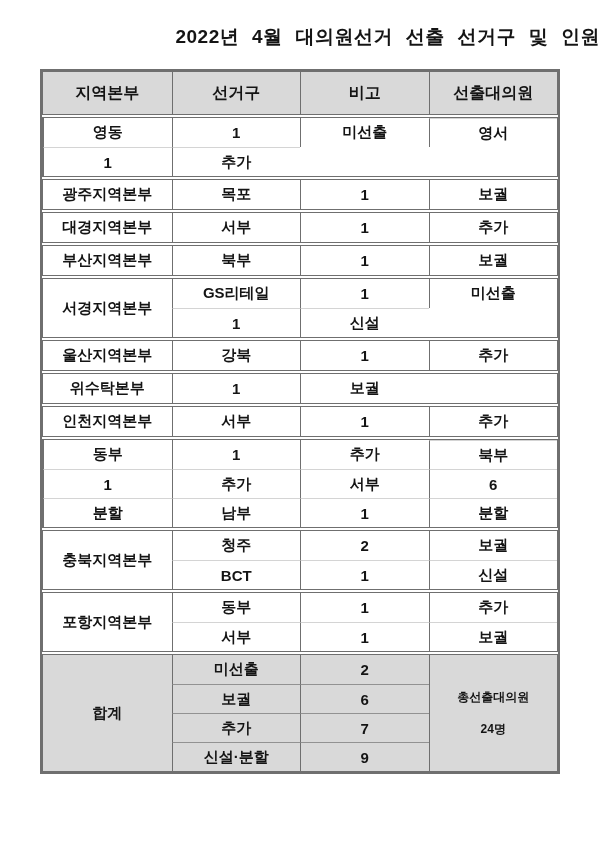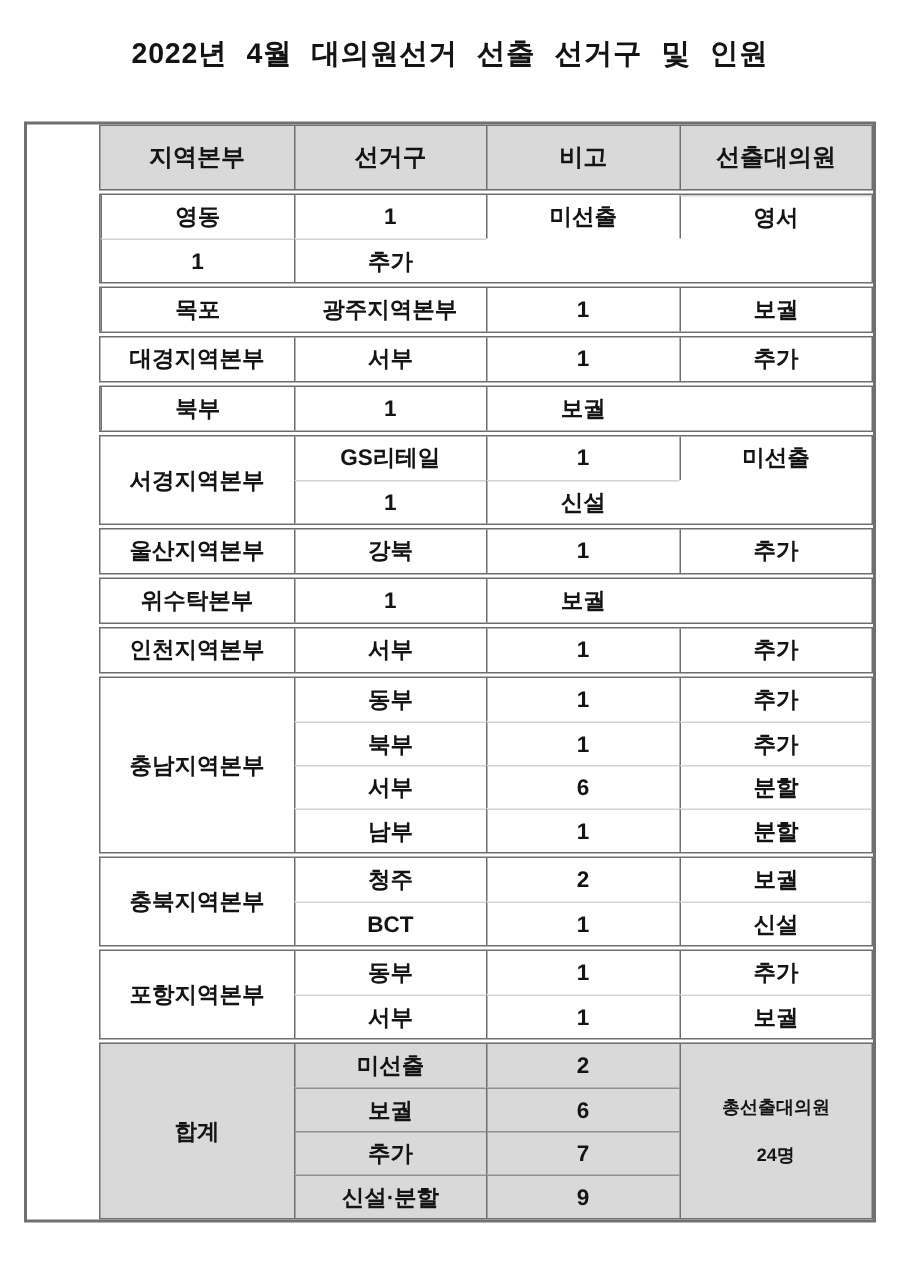--- a/index.html
+++ b/index.html
@@ -9,29 +9,28 @@
     --head-bg:#d9d9d9;
     --text:#141414;
   }
   html,body{margin:0;padding:0;}
   body{
     width:600px;height:849px;background:#ffffff;overflow:hidden;
     font-family:"Liberation Sans","DejaVu Sans",sans-serif;
     font-weight:700;color:var(--text);
   }
   .title{
-    margin:25px 0 0 0;text-align:center;
+    margin:25px 0 0 0;text-align:right;
     font-size:19px;line-height:24px;font-weight:700;
     word-spacing:7px;letter-spacing:0.5px;
   }
   .table-outer{
-    width:516px;margin:32px auto 0 auto;
+    width:516px;margin:20px auto 0 auto;
     border:2px solid var(--border);
     background:#ffffff;
-    padding-left:48px;
   }
   .block{
     display:grid;
     grid-template-columns:repeat(4,1fr);
     border:1px solid var(--border);
     margin-bottom:2px;
     background:#ffffff;
   }
   .block:last-child{margin-bottom:0;}
   .head-block{background:var(--head-bg);}
@@ -69,34 +68,35 @@
   <div class="block group">
     <div class="cell">영동</div>
     <div class="cell">1</div>
     <div class="cell">미선출</div>
     <div class="cell sub">영서</div>
     <div class="cell sub">1</div>
     <div class="cell sub">추가</div>
   </div>
 
   <div class="block group">
+    <div class="cell c1">광주지역본부</div>
     <div class="cell">목포</div>
-    <div class="cell c1">광주지역본부</div>
     <div class="cell">1</div>
     <div class="cell">보궐</div>
   </div>
 
   <div class="block group">
     <div class="cell c1">대경지역본부</div>
     <div class="cell">서부</div>
     <div class="cell">1</div>
     <div class="cell">추가</div>
   </div>
 
   <div class="block group">
+    <div class="cell c1">부산지역본부</div>
     <div class="cell">북부</div>
     <div class="cell">1</div>
     <div class="cell">보궐</div>
   </div>
 
   <div class="block group">
     <div class="cell c1" style="grid-row:1 / span 2;">서경지역본부</div>
     <div class="cell">GS리테일</div>
     <div class="cell">1</div>
     <div class="cell">미선출</div>
@@ -118,21 +118,20 @@
   </div>
 
   <div class="block group">
     <div class="cell c1">인천지역본부</div>
     <div class="cell">서부</div>
     <div class="cell">1</div>
     <div class="cell">추가</div>
   </div>
 
   <div class="block group">
-    <div class="cell c1" style="grid-row:1 / span 4;">충남지역본부</div>
     <div class="cell">동부</div>
     <div class="cell">1</div>
     <div class="cell">추가</div>
     <div class="cell sub">북부</div>
     <div class="cell sub">1</div>
     <div class="cell sub">추가</div>
     <div class="cell sub">서부</div>
     <div class="cell sub">6</div>
     <div class="cell sub">분할</div>
     <div class="cell sub">남부</div>

